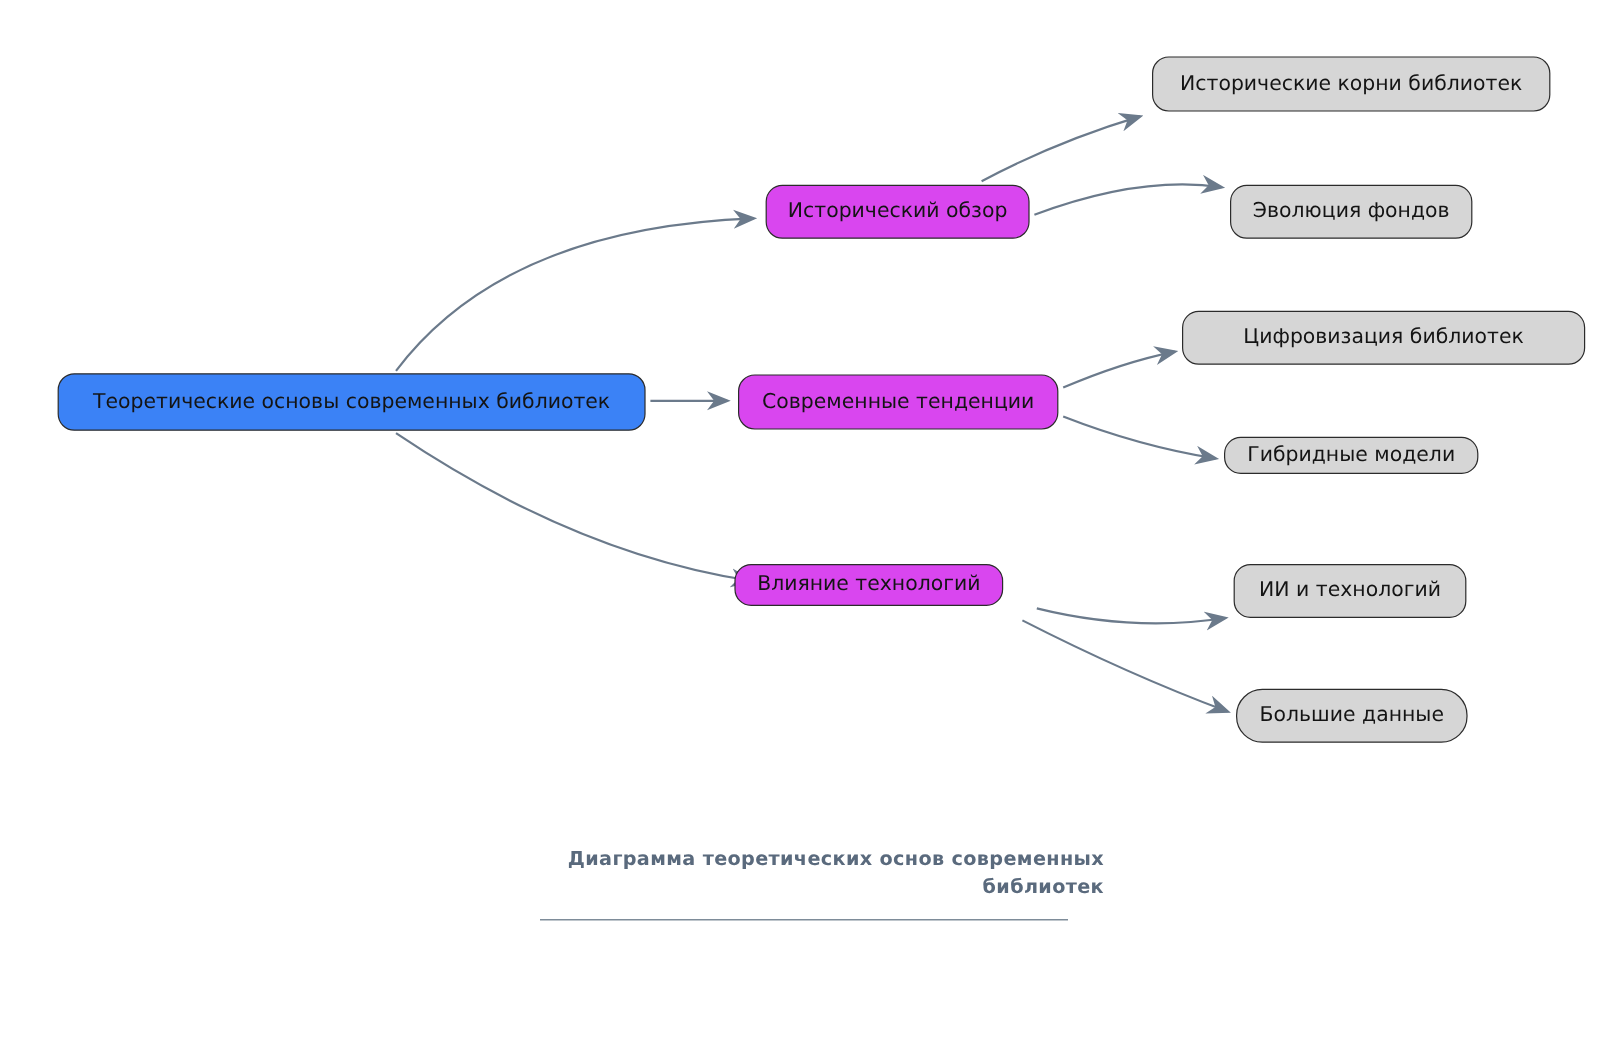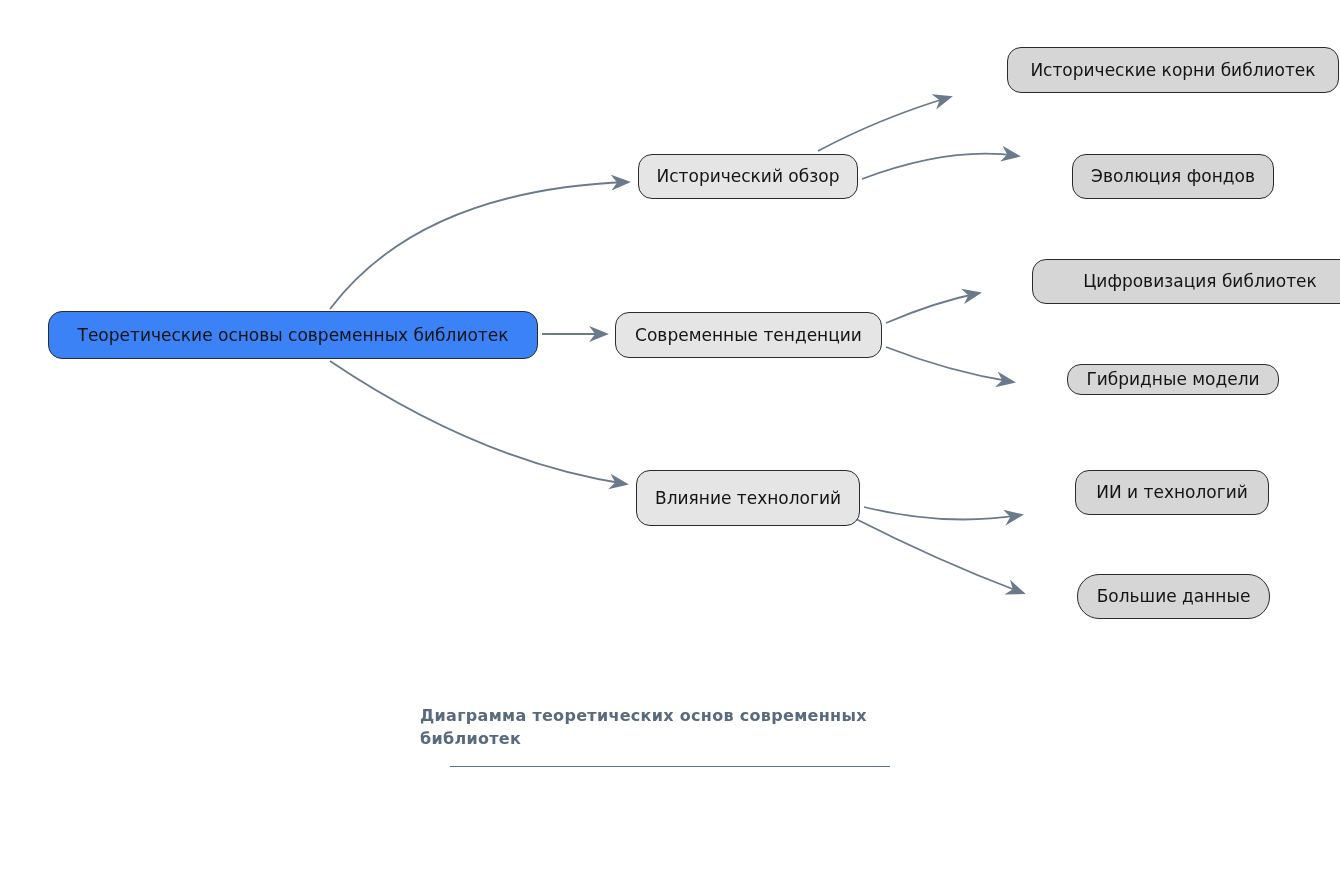--- a/index.html
+++ b/index.html
@@ -29,47 +29,47 @@
     align-items: center;
     justify-content: center;
     border: 1.6px solid #2b2b2b;
     border-radius: 14px;
     font-size: 17px;
     color: #141414;
     white-space: nowrap;
     line-height: 1;
   }
   .node-root   { background: #3b82f6; }
-  .node-branch { background: #e5e5e5; }
-  .node-leaf   { background: #d6d6d6; margin-left: 47px; }
+  .node-branch { background: #d946ef; }
+  .node-leaf   { background: #d6d6d6; }
 
   
   #n-root  { left:  48px; top: 311px; width: 490px; height: 48px; }
   #n-hist  { left: 638px; top: 154px; width: 220px; height: 45px; }
   #n-mod   { left: 615px; top: 312px; width: 267px; height: 46px; }
-  #n-tech  { left: 636px; top: 470px; width: 224px; height: 56px; }
+  #n-tech  { left: 612px; top: 470px; width: 224px; height: 35px; }
   #n-l1    { left: 960px; top:  47px; width: 332px; height: 46px; }
   #n-l2    { left:1025px; top: 154px; width: 202px; height: 45px; }
   #n-l3    { left: 985px; top: 259px; width: 336px; height: 45px; }
   #n-l4    { left:1020px; top: 364px; width: 212px; height: 31px; }
   #n-l5    { left:1028px; top: 470px; width: 194px; height: 45px; }
   #n-l6    { left:1030px; top: 574px; width: 193px; height: 45px; border-radius: 22px; }
 
   .footer {
     position: absolute;
     left: 0;
     top: 704px;
     width: 1340px;
     display: flex;
     flex-direction: column;
     align-items: center;
   }
   .footer-caption {
     max-width: 500px;
-    text-align: left;
+    text-align: right;
     font-weight: bold;
     font-size: 16px;
     line-height: 1.45;
     color: #5a6a7d;
     letter-spacing: 0.3px;
   }
   .footer-rule {
     width: 440px;
     height: 0;
     border-bottom: 1px solid #5f7080;

